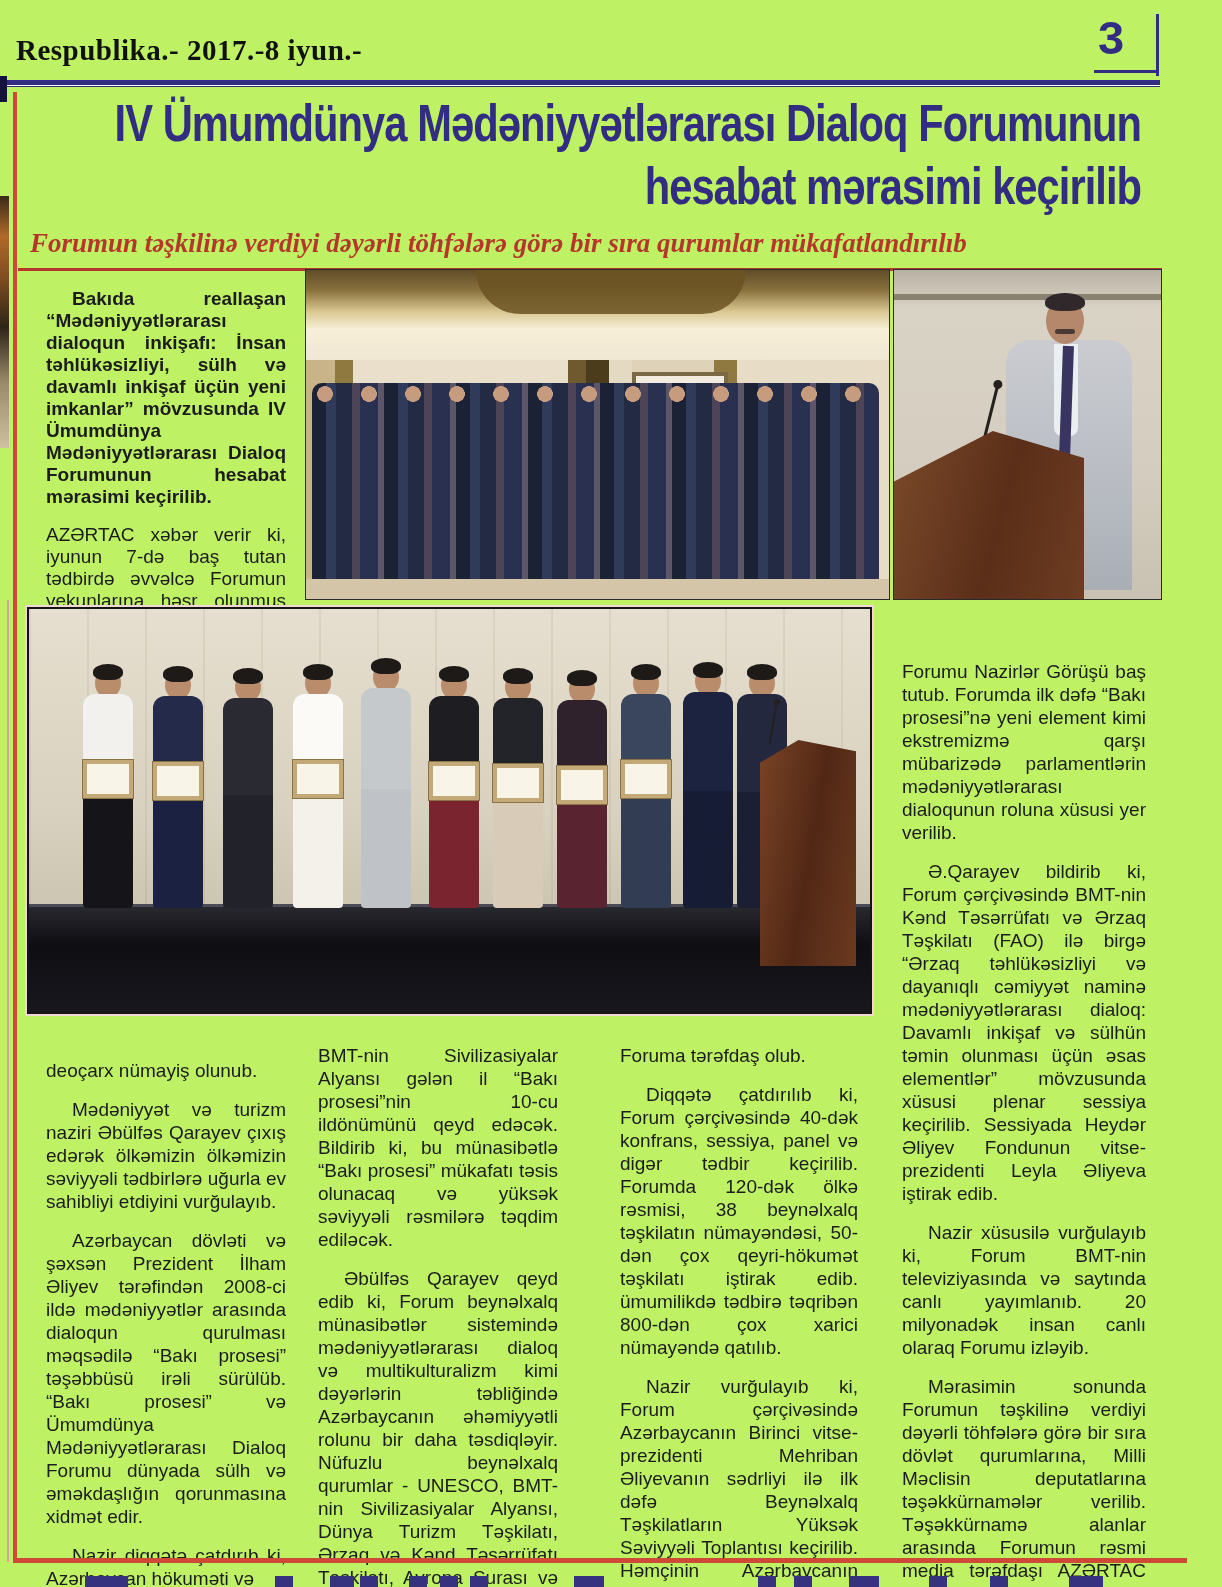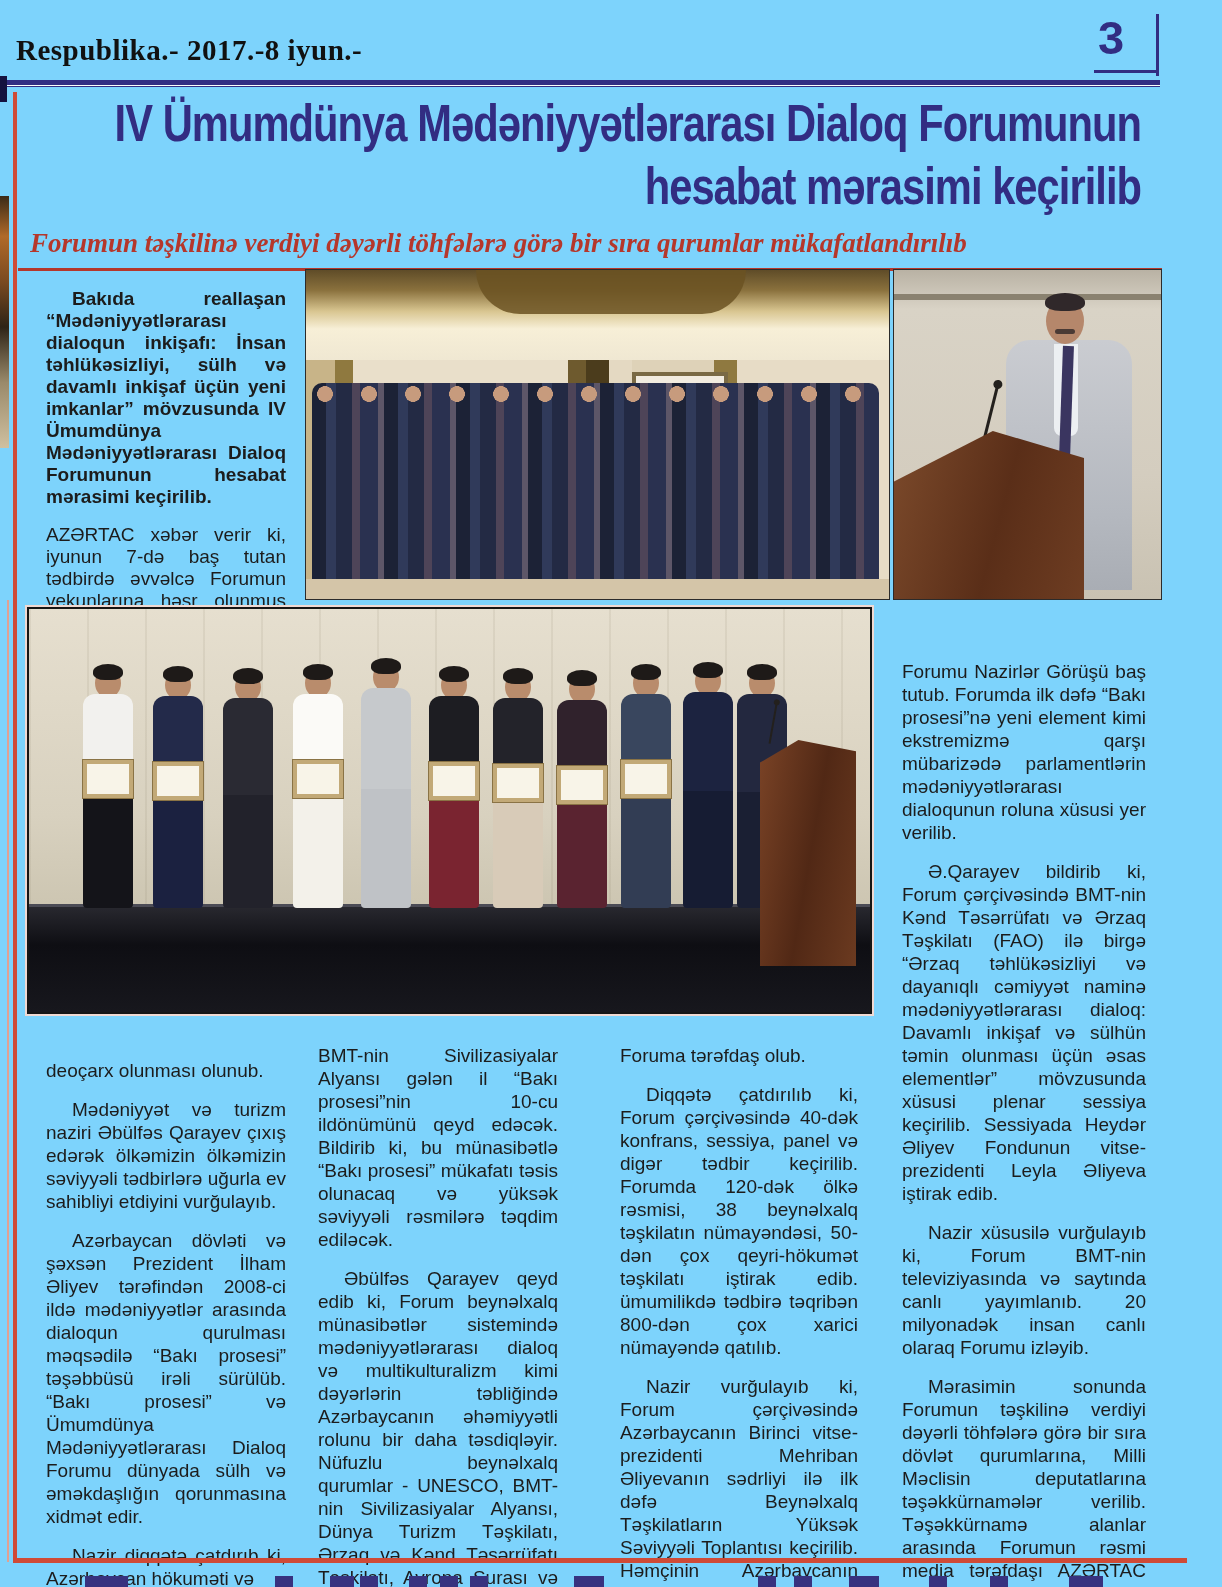--- a/index.html
+++ b/index.html
@@ -1,16 +1,16 @@
 <!DOCTYPE html>
 <html><head>
 <meta charset="utf-8">
 <style>
   html,body{margin:0;padding:0;background:#e8e8e6;}
-  .page{position:relative;width:1222px;height:1587px;background:#7dd3fc;margin:0 auto;
+  .page{position:relative;width:1222px;height:1587px;background:#bef264;margin:0 auto;
         overflow:hidden;font-family:"Liberation Sans","DejaVu Sans",sans-serif;color:#1c1c1c;}
 
   
   .masthead{position:absolute;left:16px;top:34px;font-family:"Liberation Serif","DejaVu Serif",serif;
             font-weight:700;font-size:29px;letter-spacing:.5px;color:#111;}
   .pagenum{position:absolute;left:1096px;top:8px;width:66px;height:66px;}
   .pagenum .num{position:absolute;left:2px;top:2px;font-size:47px;font-weight:700;color:#322d82;
                 font-family:"Liberation Sans",sans-serif;}
   .pagenum .vline{position:absolute;left:60px;top:6px;width:3px;height:62px;background:#322d82;}
   .pagenum .hline{position:absolute;left:-2px;top:62px;width:62px;height:3px;background:#322d82;}
@@ -214,21 +214,21 @@
       </div>
     <div class="person" style="left:706px;--t:#23283f;--b:#1a1f33;--h:240px">
         <span class="head"></span>
         <span class="torso"></span>
       </div>
     <div class="ph p3-mic"></div>
     <div class="ph p3-podium"></div>
   </div>
 
   <div class="txtcol col1bot">
-    <p class="first">deoçarx olunması olunub.</p>
+    <p class="first">deoçarx nümayiş olunub.</p>
     <p>Mədəniyyət və turizm naziri Əbülfəs Qarayev çıxış edərək ölkəmizin ölkəmizin səviyyəli tədbirlərə uğurla ev sahibliyi etdiyini vurğulayıb.</p>
     <p>Azərbaycan dövləti və şəxsən Prezident İlham Əliyev tərəfindən 2008-ci ildə mədəniyyətlər arasında dialoqun qurulması məqsədilə “Bakı prosesi” təşəbbüsü irəli sürülüb. “Bakı prosesi” və Ümumdünya Mədəniyyətlərarası Dialoq Forumu dünyada sülh və əməkdaşlığın qorunmasına xidmət edir.</p>
     <p>Nazir diqqətə çatdırıb ki, Azərbaycan hökuməti və</p>
   </div>
   <div class="txtcol col2">
     <p class="first">BMT-nin Sivilizasiyalar Alyansı gələn il “Bakı prosesi”nin 10-cu ildönümünü qeyd edəcək. Bildirib ki, bu münasibətlə “Bakı prosesi” mükafatı təsis olunacaq və yüksək səviyyəli rəsmilərə təqdim ediləcək.</p>
     <p>Əbülfəs Qarayev qeyd edib ki, Forum beynəlxalq münasibətlər sistemində mədəniyyətlərarası dialoq və multikulturalizm kimi dəyərlərin təbliğində Azərbaycanın əhəmiyyətli rolunu bir daha təsdiqləyir. Nüfuzlu beynəlxalq qurumlar - UNESCO, BMT-nin Sivilizasiyalar Alyansı, Dünya Turizm Təşkilatı, Ərzaq və Kənd Təsərrüfatı Təşkilatı, Avropa Şurası və İSESCO</p>
   </div>
   <div class="txtcol col3">
     <p class="first">Foruma tərəfdaş olub.</p>

